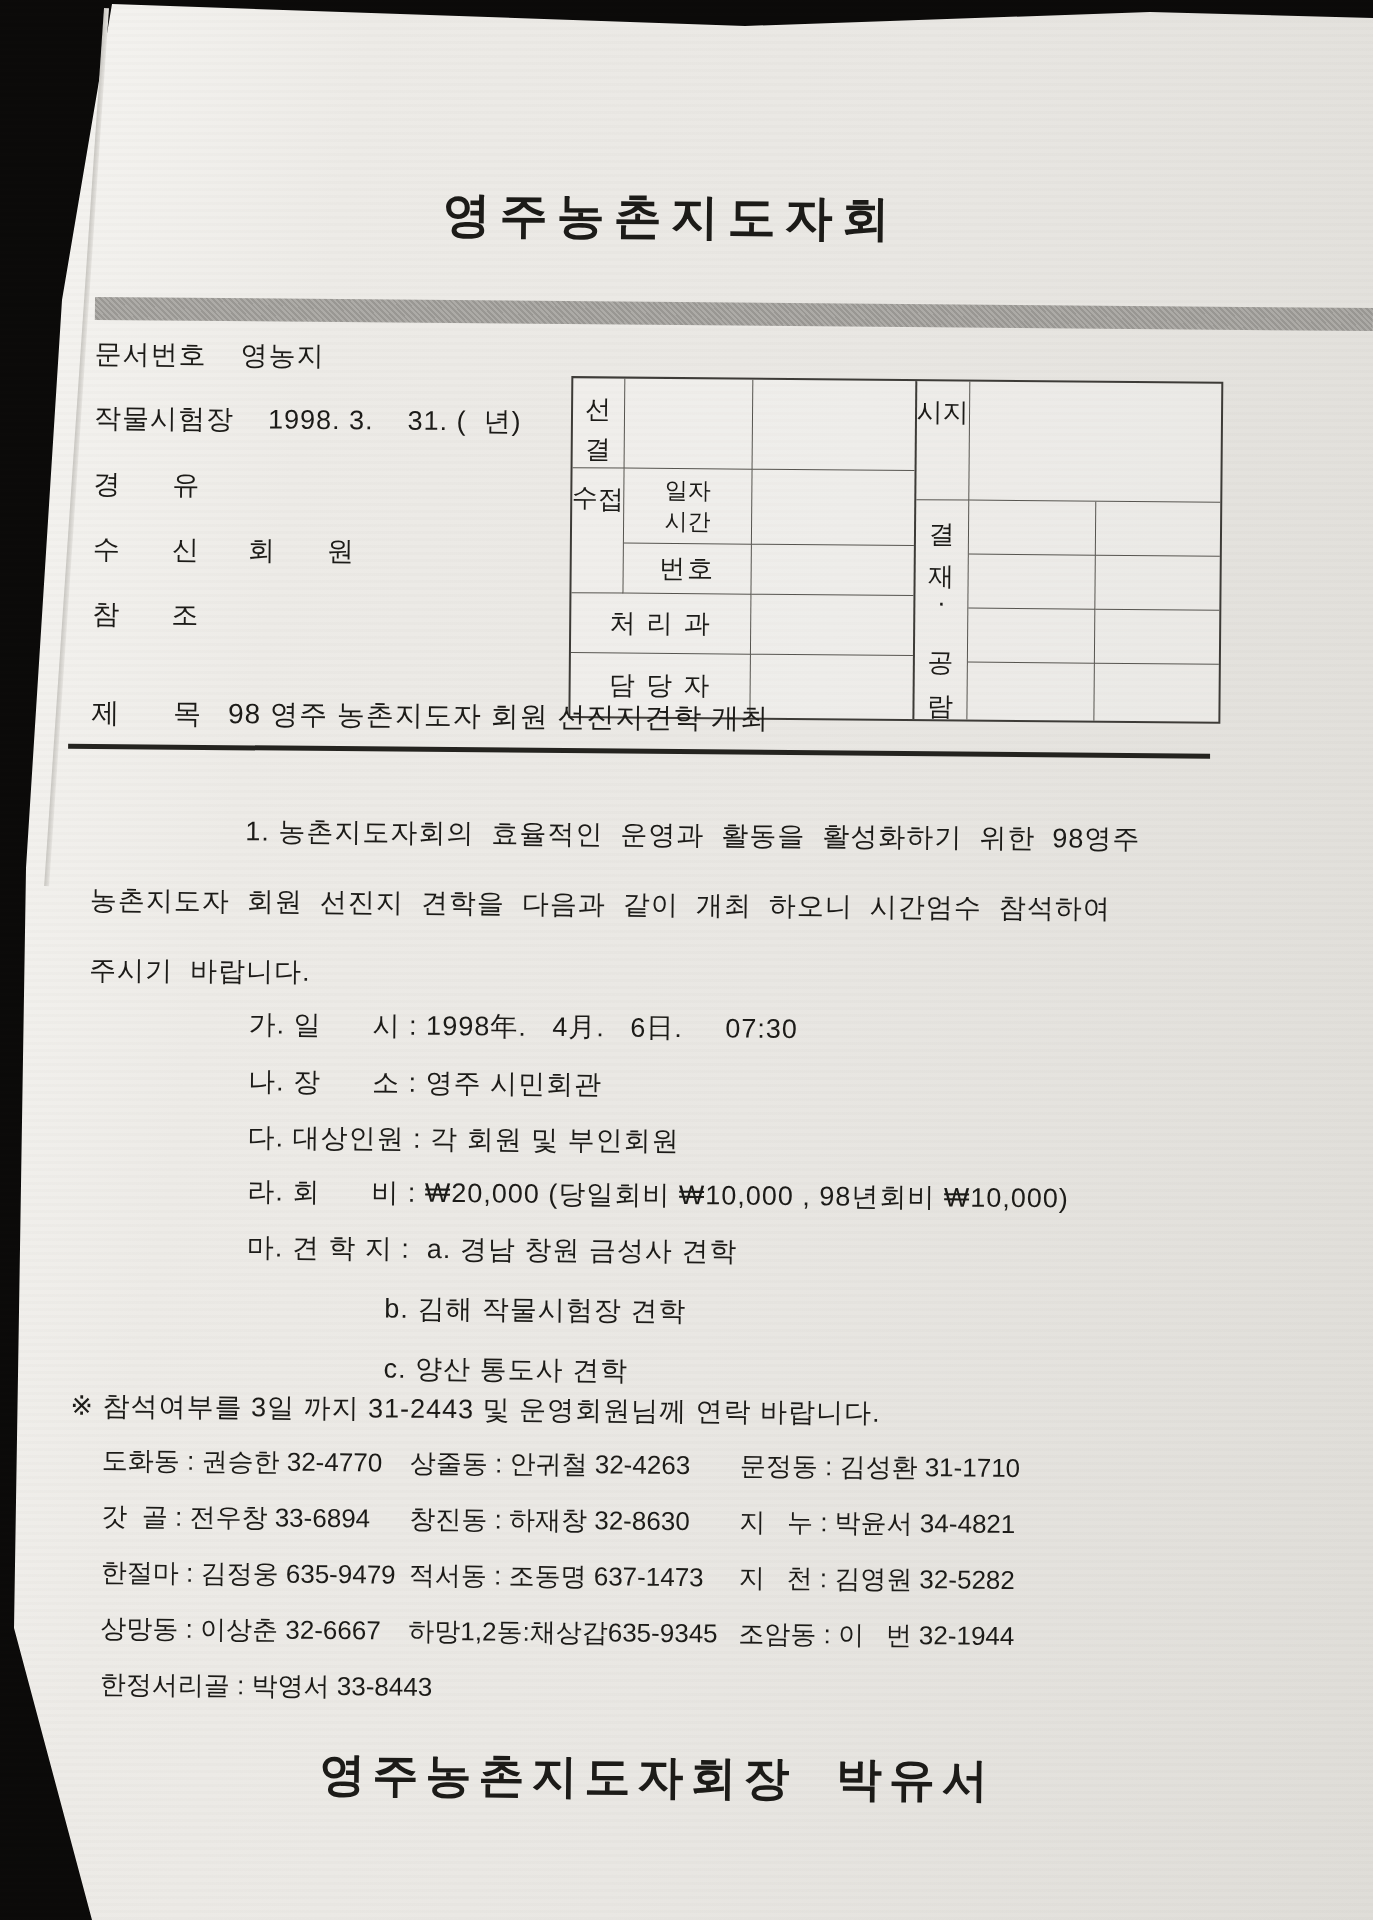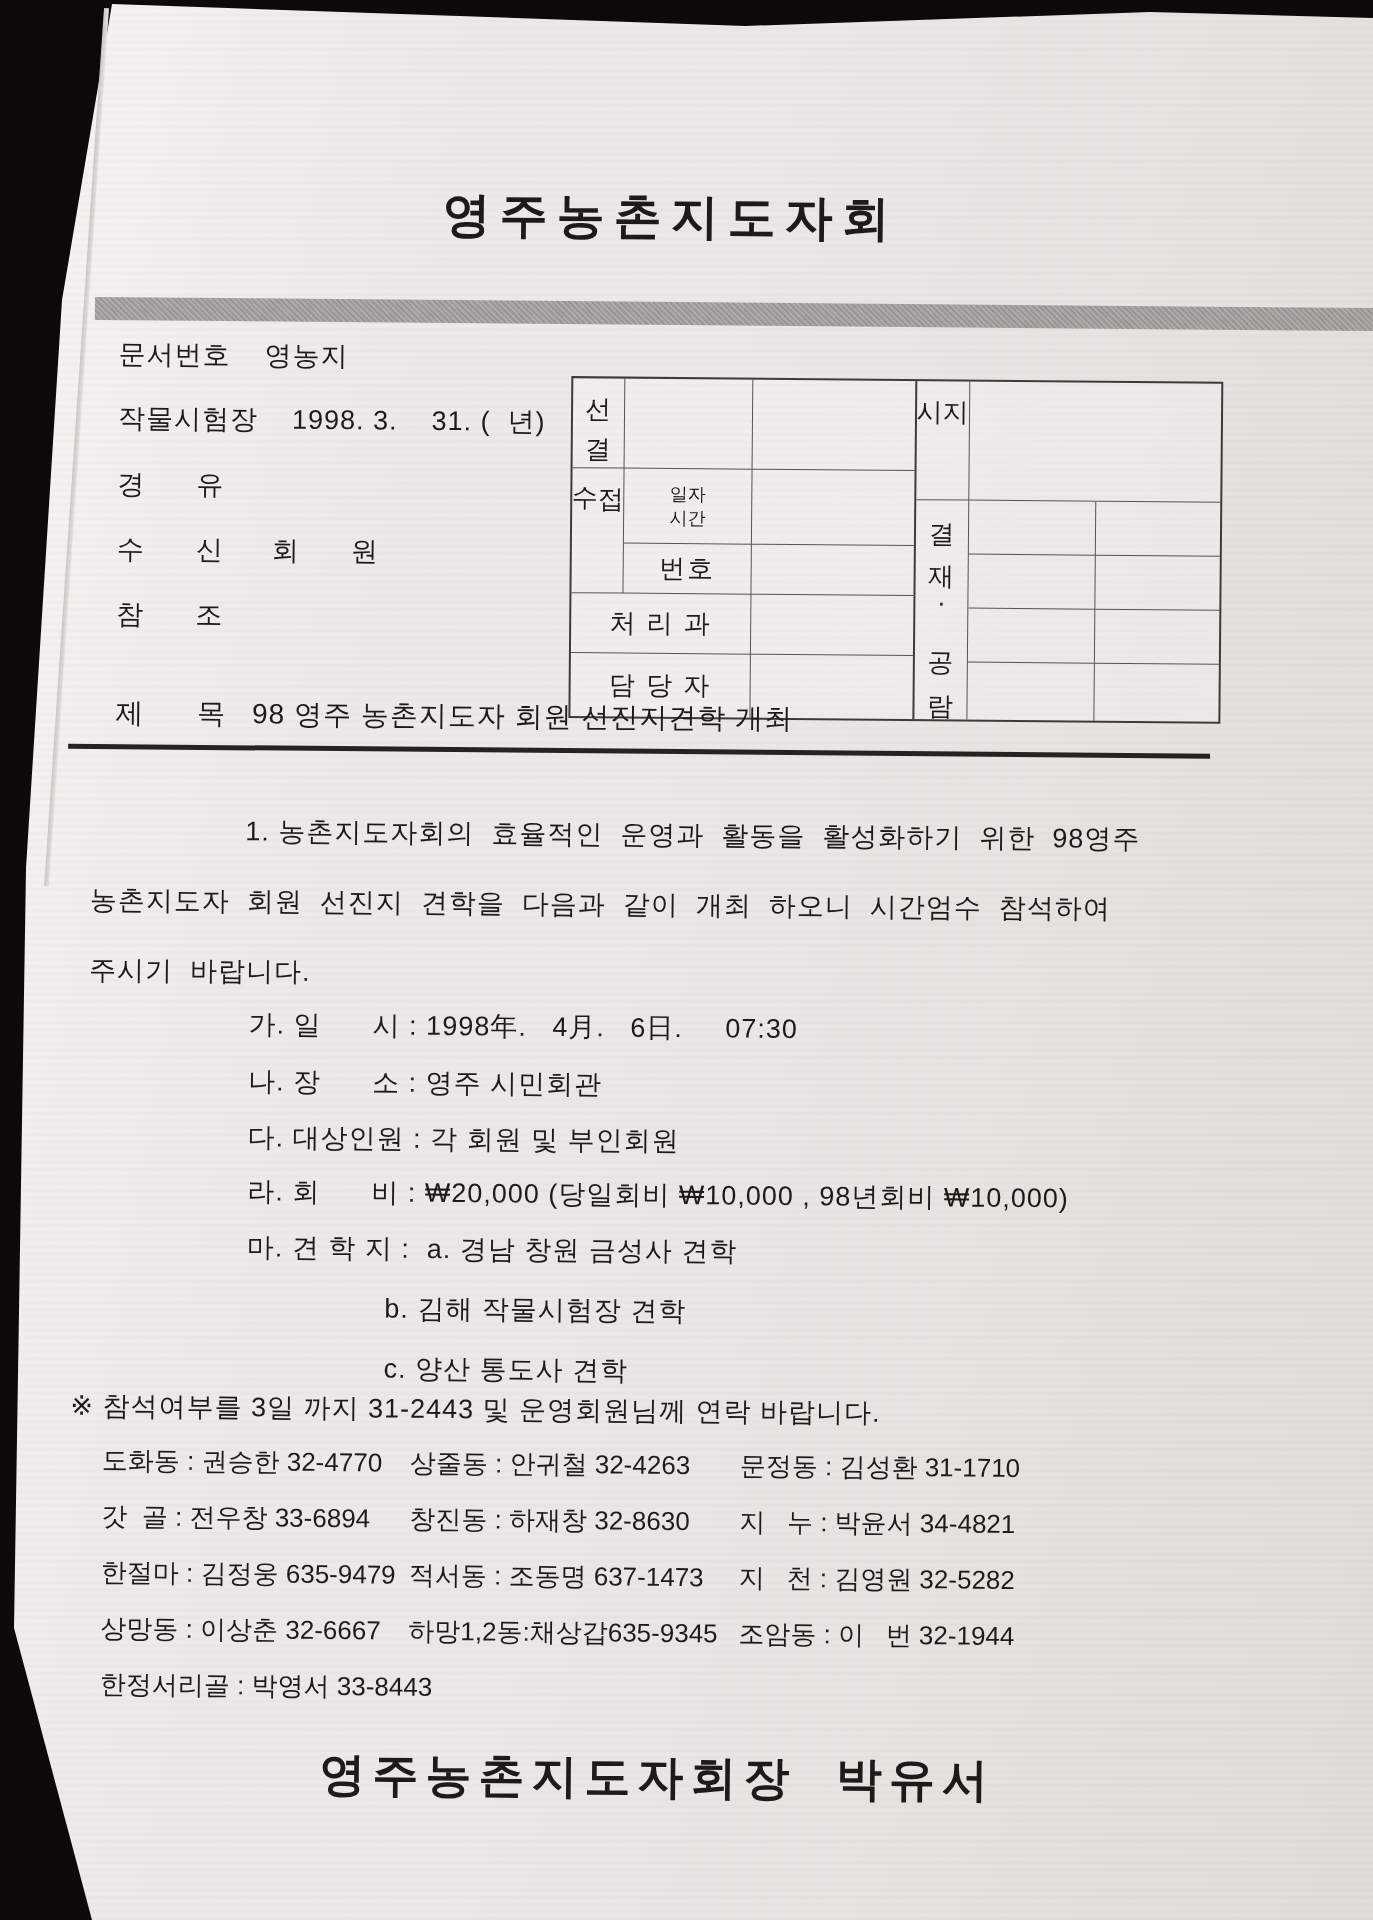--- a/index.html
+++ b/index.html
@@ -34,21 +34,21 @@
   .doc-title {
     left:70px; top:180px; width:1200px; text-align:center;
     font-size:48px; font-weight:bold; letter-spacing:9px;
   }
   .shade-bar {
     left:95px; top:297px; width:1278px; height:23px;
     background:repeating-linear-gradient(45deg,#a6a4a0 0 2px,#908e8a 2px 4px);
     opacity:.9;
   }
   .meta-line { font-size:27px; letter-spacing:1px; display:flex; }
-  .meta-label { white-space:pre;margin-left:24px; }
+  .meta-label { white-space:pre; }
   .meta-value { white-space:pre; margin-left:34px; }
 
   
   .stamp-table {
     left:572px; top:372px; width:648px; height:338px;
     border:2px solid #3d3b37; display:flex; background:rgba(255,255,255,0.25);
   }
   .tleft {
     width:342px; border-right:2px solid #3d3b37;
     display:grid; grid-template-columns:52px 128px 1fr;
@@ -63,21 +63,21 @@
   .bb { border-bottom:1px solid #56544f; }
   .lbl { display:flex; align-items:center; justify-content:center; font-size:26px; letter-spacing:2px; }
   .vlabel {
     writing-mode:vertical-rl; text-orientation:upright;
     margin:auto; font-size:26px; line-height:1;
   }
   .vs-sun { letter-spacing:14px; }
   .vs-jeop { letter-spacing:44px; }
   .vs-jisi { letter-spacing:52px; }
   .vs-gyeol { letter-spacing:16px; }
-  .two-line { white-space:pre-line; text-align:center; font-size:18px; line-height:1.35; align-self:center; margin:auto; }
+  .two-line { white-space:pre-line; text-align:center; font-size:23px; line-height:1.35; align-self:center; margin:auto; }
 
   .subject-line { left:95px; top:694px; font-size:28px; letter-spacing:1px; display:flex; }
   .subject-rule { left:72px; top:744px; width:1142px; height:5px; background:#24231f; }
 
   .body-line { font-size:27px; letter-spacing:1px; }
   .note-line { font-size:27px; letter-spacing:1px; }
   .contact-row { left:112px; font-size:26px; display:flex; }
   .contact-row .c1 { width:308px; white-space:pre; }
   .contact-row .c2 { width:330px; white-space:pre; }
   .contact-row .c3 { white-space:pre; }

